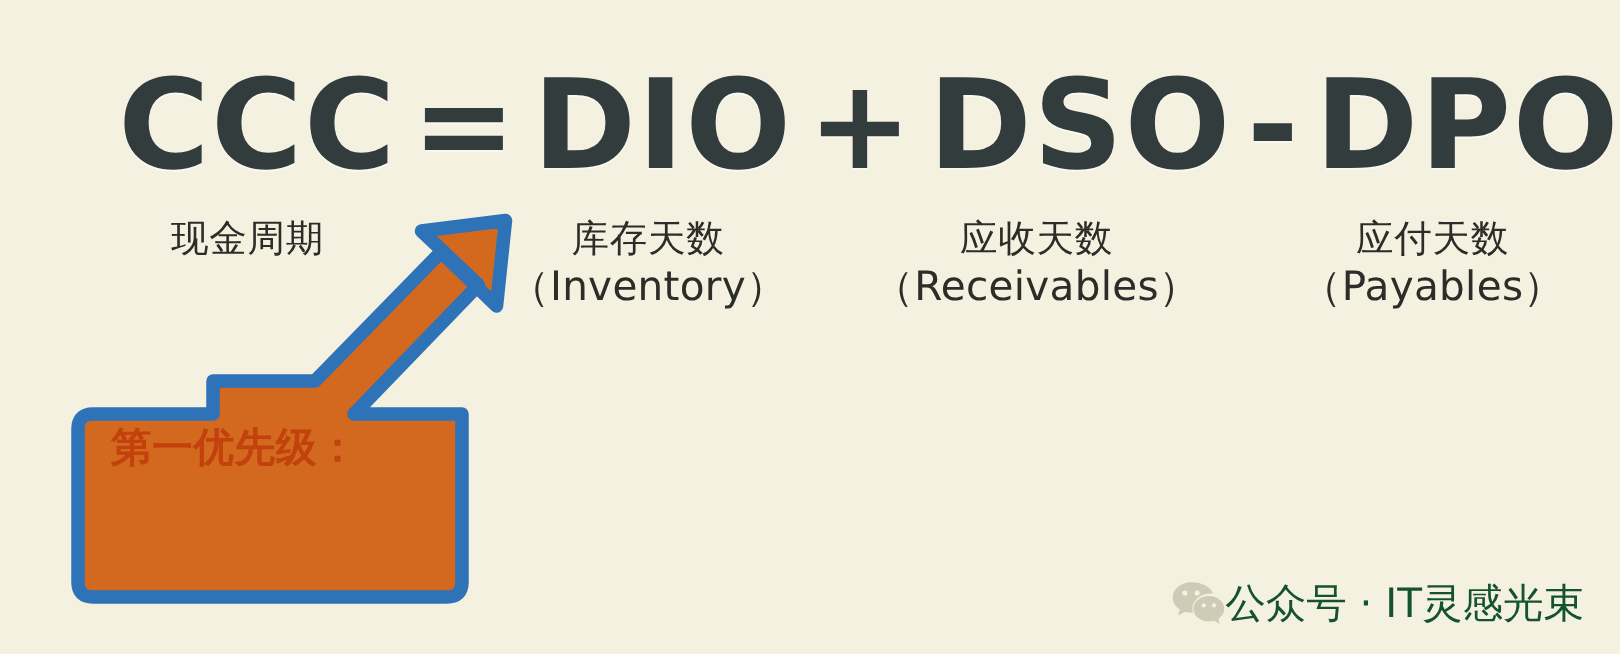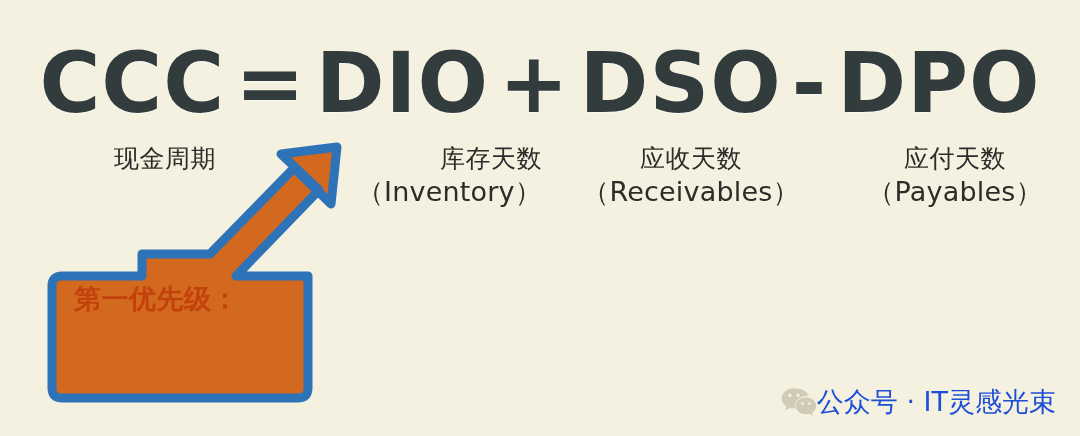--- a/index.html
+++ b/index.html
@@ -19,21 +19,21 @@
     height: 436px;
     background: #f4f1e1;
     overflow: hidden;
   }
   
   #formula {
     position: absolute;
     left: 0;
     top: 42px;
     width: 1080px;
-    text-align: center;
+    text-align: right;
     color: #323c3c;
     font-family: "DejaVu Sans", "Liberation Sans", sans-serif;
     font-weight: 700;
     font-size: 83px;
     letter-spacing: 1px;
     line-height: 1;
     white-space: nowrap;
     text-shadow: 0 1px 0 rgba(255,255,255,0.55);
   }
   #formula .tok { display: inline-block; }
@@ -60,21 +60,21 @@
     letter-spacing: 0.5px;
   }
   .label-en {
     font-size: 27px;
     font-weight: 400;
     white-space: nowrap;
     margin-top: 2px;
     letter-spacing: 0.2px;
   }
   .col-ccc { left: 60px;  top: 4px;  width: 210px; }
-  .col-dio { left: 322px; top: 4px;  width: 220px; text-align: right; }
+  .col-dio { left: 322px; top: 4px;  width: 220px; }
   .col-dso { left: 568px; top: 4px;  width: 246px; }
   .col-dpo { left: 842px; top: 4px;  width: 226px; }
   
   #callout-graphic {
     position: absolute;
     left: 0;
     top: 0;
     width: 1080px;
     height: 436px;
     pointer-events: none;
@@ -96,21 +96,21 @@
     display: block;
     white-space: nowrap;
   }
   
   #watermark {
     position: absolute;
     right: 24px;
     bottom: 16px;
     display: flex;
     align-items: center;
-    color: #1d4ed8;
+    color: #14532d;
     font-family: "DejaVu Sans", "Liberation Sans", sans-serif;
     font-size: 27px;
     font-weight: 400;
     white-space: nowrap;
   }
   #watermark .wm-icon {
     display: block;
     width: 36px;
     height: 32px;
     flex: 0 0 auto;

